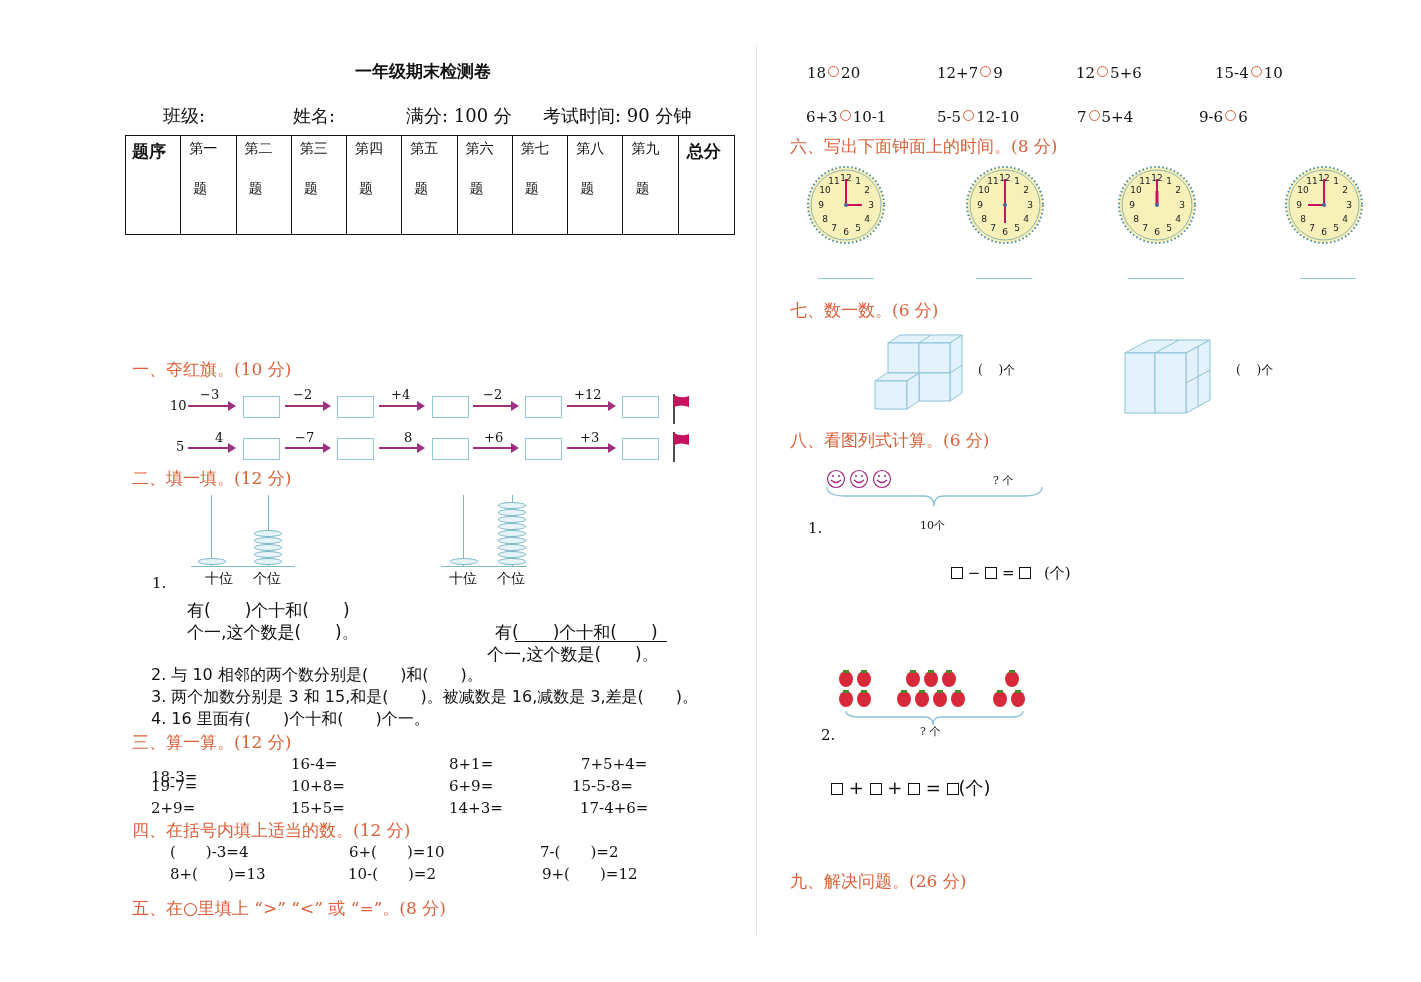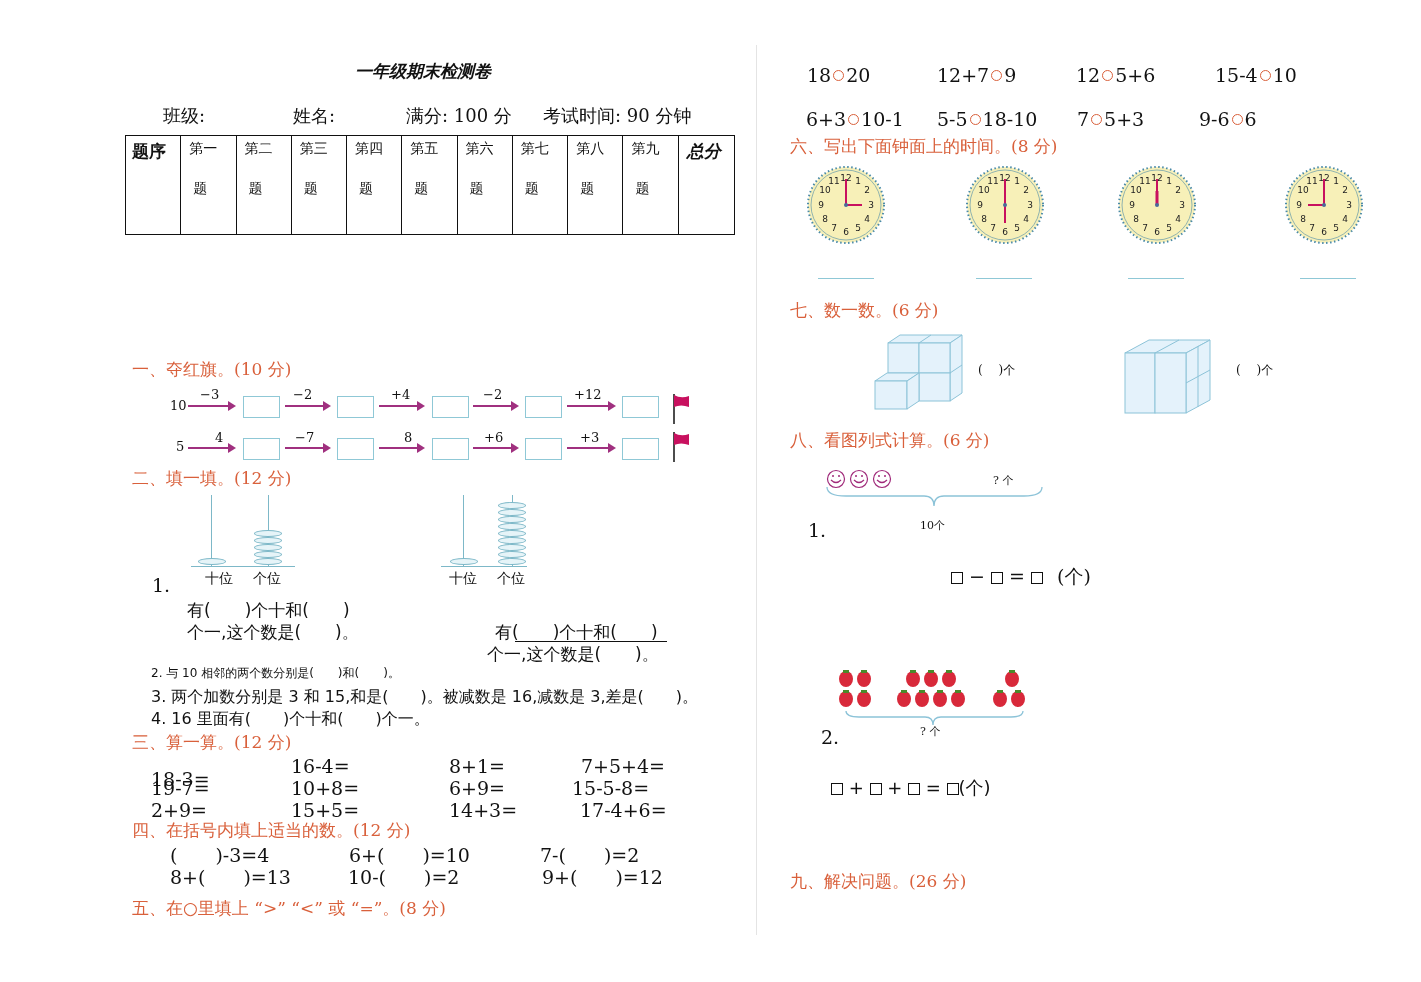--- a/index.html
+++ b/index.html
@@ -1,21 +1,21 @@
 <!DOCTYPE html>
 <html><head>
 <meta charset="utf-8">
 <style>
   * { box-sizing: border-box; margin: 0; padding: 0; }
   body { width: 1421px; height: 982px; background: #fff; position: relative; font-family: "DejaVu Serif", "Liberation Serif", serif; color: #111; overflow: hidden; }
   .abs { position: absolute; white-space: nowrap; }
-  .title { font-family: "DejaVu Sans", sans-serif; font-weight: bold; font-size: 17px; font-style: italic; }
+  .title { font-family: "DejaVu Sans", sans-serif; font-weight: bold; font-size: 17px; }
   .info { font-family: "DejaVu Serif", serif; font-size: 18px; }
   .sec { color: #d9603b; font-size: 17px; font-family: "DejaVu Serif", serif; }
-  .txt { font-size: 19px; }
+  .txt { font-size: 15px; }
   .sans { font-family: "DejaVu Sans", sans-serif; }
   table.score { position: absolute; left: 125px; top: 135px; width: 610px; border-collapse: collapse; }
   table.score td { border: 1.5px solid #111; vertical-align: top; font-size: 14px; padding: 4px 0 0 8px; }
   table.score tr.r1 td { height: 99px; }
   table.score tr.r2 td { height: 50px; }
   .cellhead { font-family: "DejaVu Sans", sans-serif; font-weight: bold; font-size: 17px; }
   .q1 { display: block; }
   .q2 { display: block; margin-top: 22px; margin-left: 4px; }
   .divider { position: absolute; left: 756px; top: 45px; width: 1px; height: 890px; background: #e4e4e4; }
   .arrow { position: absolute; height: 2px; background: #a0307f; }
@@ -70,21 +70,21 @@
           <span class="q2">题</span>
         </td>
     <td style="width:55px;">
           <span class="q1">第八</span>
           <span class="q2">题</span>
         </td>
     <td style="width:55px;">
           <span class="q1">第九</span>
           <span class="q2">题</span>
         </td>
-    <td style="width:56px;font-style:italic;"><span class="cellhead">总分</span></td>
+    <td style="width:56px;"><span class="cellhead">总分</span></td>
   </tr>
 </tbody>
   </table>
 
 <div class="divider"></div>
 
 <div class="abs sec" style="left:132px;top:358px;">一、夺红旗。(10 分)</div>
 <div>
   <div class="abs" style="left:170px;top:398px;font-size:13px;">10</div>
   <div class="abs" style="left:200px;top:387px;font-size:13px;">−3</div>
@@ -160,21 +160,21 @@
   <div class="bead" style="left:498px;top:509px;"></div>
   <div class="bead" style="left:498px;top:502px;"></div>
   <div class="abs txt" style="left:449px;top:570px;font-size:14px;">十位</div>
   <div class="abs txt" style="left:497px;top:570px;font-size:14px;">个位</div>
 </div>
 <div class="abs txt sans" style="left:187px;top:599px;font-size:17px;">有(　　)个十和(　　)</div>
 <div class="abs txt sans" style="left:187px;top:621px;font-size:17px;">个一,这个数是(　　)。</div>
 <div class="abs txt sans" style="left:495px;top:621px;font-size:17px;">有(　　)个十和(　　)</div>
 <div class="abs" style="left:515px;top:641px;width:152px;height:1px;background:#111;"></div>
 <div class="abs txt sans" style="left:487px;top:643px;font-size:17px;">个一,这个数是(　　)。</div>
-<div class="abs txt sans" style="left:151px;top:665px;font-size:12px;">2. 与 10 相邻的两个数分别是(　　)和(　　)。</div>
+<div class="abs txt sans" style="left:151px;top:665px;font-size:16px;">2. 与 10 相邻的两个数分别是(　　)和(　　)。</div>
 <div class="abs txt sans" style="left:151px;top:687px;font-size:16px;">3. 两个加数分别是 3 和 15,和是(　　)。被减数是 16,减数是 3,差是(　　)。</div>
 <div class="abs txt sans" style="left:151px;top:709px;font-size:16px;">4. 16 里面有(　　)个十和(　　)个一。</div>
 
 <div class="abs sec" style="left:132px;top:731px;">三、算一算。(12 分)</div>
 <div class="abs txt" style="left:151px;top:755px;margin-top:13px;">18-3=</div>
 <div class="abs txt" style="left:291px;top:755px;">16-4=</div>
 <div class="abs txt" style="left:449px;top:755px;">8+1=</div>
 <div class="abs txt" style="left:581px;top:755px;">7+5+4=</div>
 <div class="abs txt" style="left:151px;top:777px;">19-7=</div>
 <div class="abs txt" style="left:291px;top:777px;">10+8=</div>
@@ -192,22 +192,22 @@
 <div class="abs txt" style="left:170px;top:865px;">8+(　　)=13</div>
 <div class="abs txt" style="left:348px;top:865px;">10-(　　)=2</div>
 <div class="abs txt" style="left:542px;top:865px;">9+(　　)=12</div>
 
 <div class="abs sec" style="left:132px;top:897px;">五、在○里填上 “&gt;” “&lt;” 或 “=”。(8 分)</div>
 <div class="abs txt" style="left:807px;top:64px;"><span>18</span><span class="circ"></span><span>20</span></div>
 <div class="abs txt" style="left:937px;top:64px;"><span>12+7</span><span class="circ"></span><span>9</span></div>
 <div class="abs txt" style="left:1076px;top:64px;"><span>12</span><span class="circ"></span><span>5+6</span></div>
 <div class="abs txt" style="left:1215px;top:64px;"><span>15-4</span><span class="circ"></span><span>10</span></div>
 <div class="abs txt" style="left:806px;top:108px;"><span>6+3</span><span class="circ"></span><span>10-1</span></div>
-<div class="abs txt" style="left:937px;top:108px;"><span>5-5</span><span class="circ"></span><span>18-10</span></div>
-<div class="abs txt" style="left:1077px;top:108px;"><span>7</span><span class="circ"></span><span>5+3</span></div>
+<div class="abs txt" style="left:937px;top:108px;"><span>5-5</span><span class="circ"></span><span>12-10</span></div>
+<div class="abs txt" style="left:1077px;top:108px;"><span>7</span><span class="circ"></span><span>5+4</span></div>
 <div class="abs txt" style="left:1199px;top:108px;"><span>9-6</span><span class="circ"></span><span>6</span></div>
 
 <div class="abs sec" style="left:790px;top:135px;">六、写出下面钟面上的时间。(8 分)</div>
 <svg class="abs" style="left:806px;top:165px;" width="80" height="80" viewBox="0 0 80 80">
   <circle cx="40" cy="40" r="38" fill="#f7f0b8" stroke="#4a8aa8" stroke-width="2" stroke-dasharray="1.5 2.5"></circle>
   <circle cx="40" cy="40" r="35" fill="none" stroke="#4a8aa8" stroke-width="0.6"></circle>
   <g font-size="9" font-family="DejaVu Sans, sans-serif" text-anchor="middle" fill="#222">
       <text x="40" y="16">12</text>
       <text x="52" y="19">1</text>
       <text x="61" y="28">2</text>

